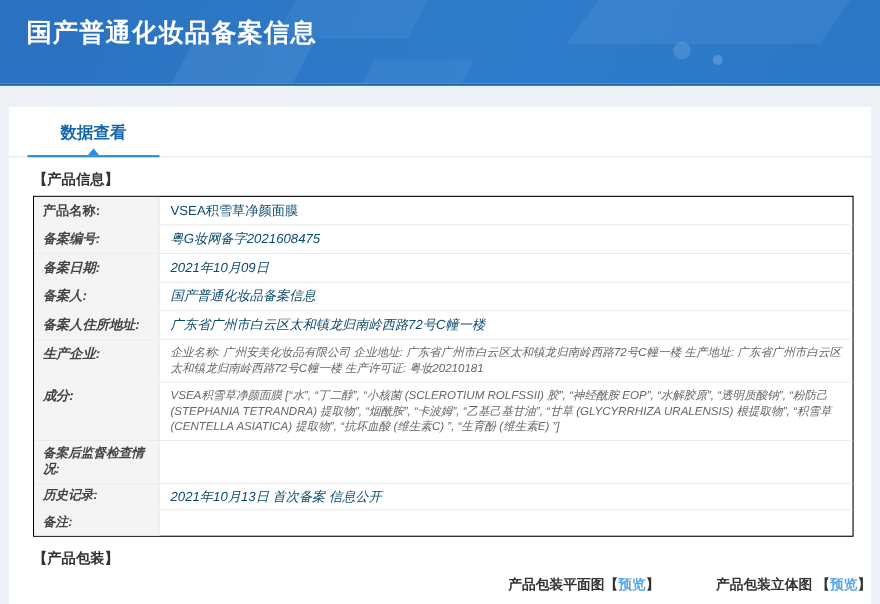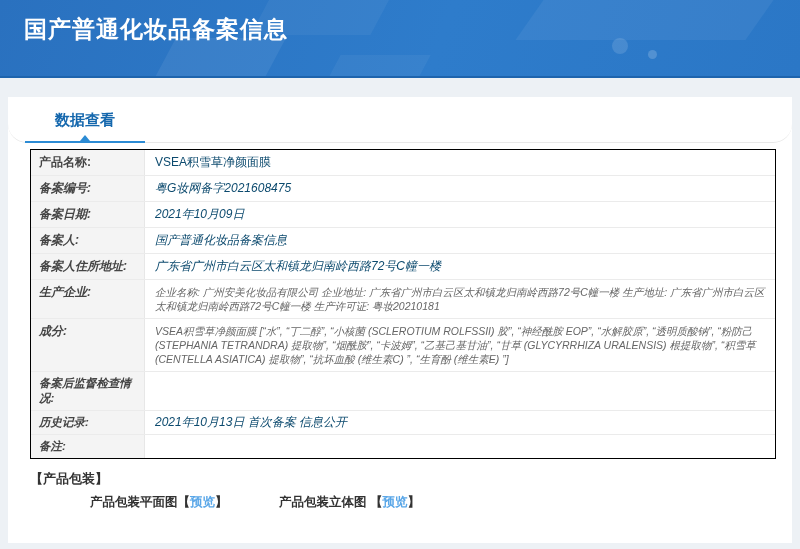--- a/index.html
+++ b/index.html
@@ -19,21 +19,21 @@
   .deco.d4 { left:330px; top:55px; width:90px; height:40px; transform:skewX(-28deg); background:rgba(255,255,255,0.05); }
   .dot { position:absolute; border-radius:50%; background:rgba(255,255,255,0.13); }
   .dot.c1 { left:612px; top:38px; width:16px; height:16px; }
   .dot.c2 { left:648px; top:50px; width:9px; height:9px; background:rgba(255,255,255,0.18); }
 
   
   .card { background:#ffffff; margin:19px 8px 0 8px; min-height:446px;
     padding-bottom:14px; }
 
   
-  .tabbar { position:relative; padding-top:14px; border-bottom:1px solid #e8e8e8;border-radius:19px; }
+  .tabbar { position:relative; padding-top:14px; border-bottom:1px solid #e8e8e8; }
   .tab { position:relative; display:inline-block; margin-left:17px; width:120px;
     text-align:center; color:#1467ad; font-size:15px; font-weight:bold;
     padding-bottom:11px; border-bottom:2px solid #2c8bd4; margin-bottom:-1px;
     cursor:pointer; }
   .tab::after { content:""; position:absolute; left:50%; margin-left:-5px; bottom:0;
     width:0; height:0; border-left:5px solid transparent;
     border-right:5px solid transparent; border-bottom:6px solid #2c8bd4; }
 
   .section-title { margin:11px 0 0 22px; font-size:13px; font-weight:bold; color:#333; }
 
@@ -43,21 +43,21 @@
   .trow + .trow { border-top:1px solid #ebebeb;font-style:italic; }
   .tlabel { width:114px; flex:0 0 114px; background:#f4f4f4; color:#444;
     font-size:12px; font-weight:bold; padding:5px 3px 5px 8px; line-height:15px;
     border-right:1px solid #e7e7e7; }
   .tvalue { flex:1; font-size:12px; color:#0c4a6e; padding:5px 10px; line-height:15px; }
   .trow.small .tvalue { font-size:10.5px; line-height:14px; color:#666; padding-top:5px; }
   .trow.short .tlabel, .trow.short .tvalue { padding-top:4px; padding-bottom:4px; }
   .trow.short .tlabel { font-size:11.5px; }
 
   
-  .pack-line { margin:6px 0 0 82px; font-size:12.5px; color:#333; }
+  .pack-line { margin:6px 0 0 82px; font-size:12.5px; color:#333;text-align:right; }
   .pack-item { display:inline-block; font-weight:bold; }
   .pack-item + .pack-item { margin-left:48px; }
   .link { color:#5aa7e8; cursor:pointer; text-decoration:none; font-weight:bold; }
   .bracket { font-weight:bold; color:#333; }
 </style>
 </head>
 <body>
 
 <div class="banner">
   <div class="deco d1"></div>
@@ -68,20 +68,21 @@
   <div class="dot c2"></div>
   <div class="banner-title">国产普通化妆品备案信息</div>
 </div>
 
 <div class="card">
 
   <div class="tabbar">
     <div class="tab">数据查看</div>
   </div>
 
+  <div class="section-title">【产品信息】</div>
 
   <div class="ptable">
     <div class="trow">
       <div class="tlabel">产品名称:</div>
       <div class="tvalue">VSEA积雪草净颜面膜</div>
     </div>
     <div class="trow">
       <div class="tlabel">备案编号:</div>
       <div class="tvalue">粤G妆网备字2021608475</div>
     </div>

